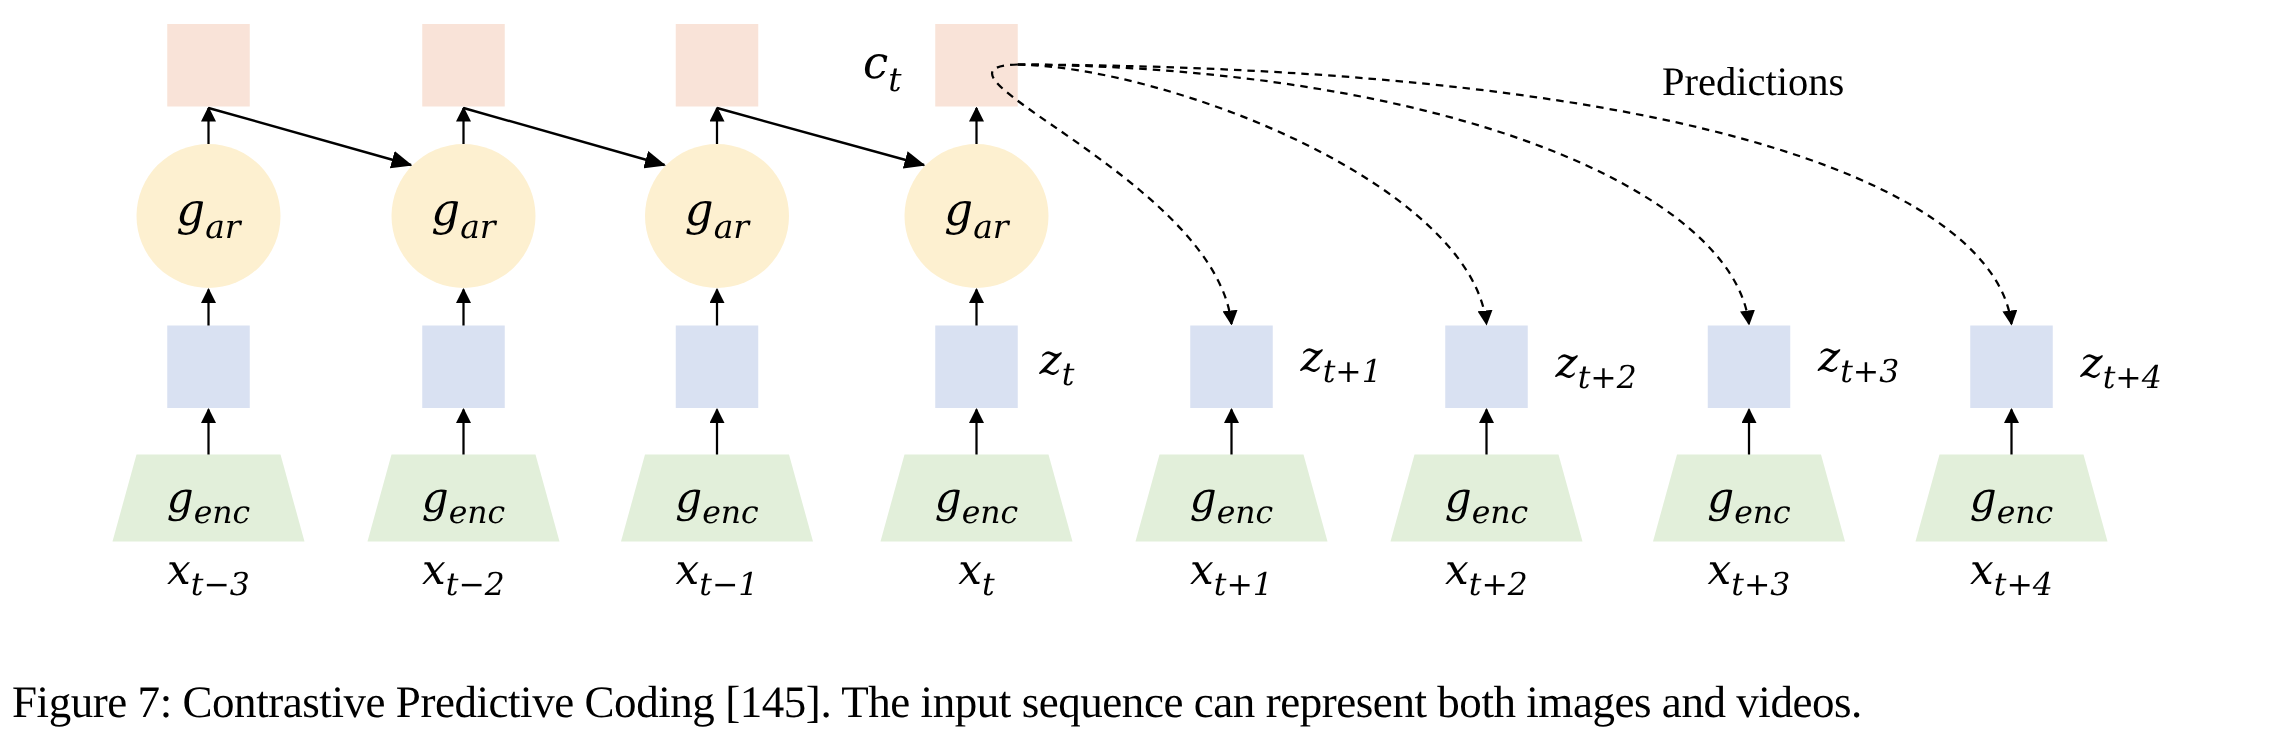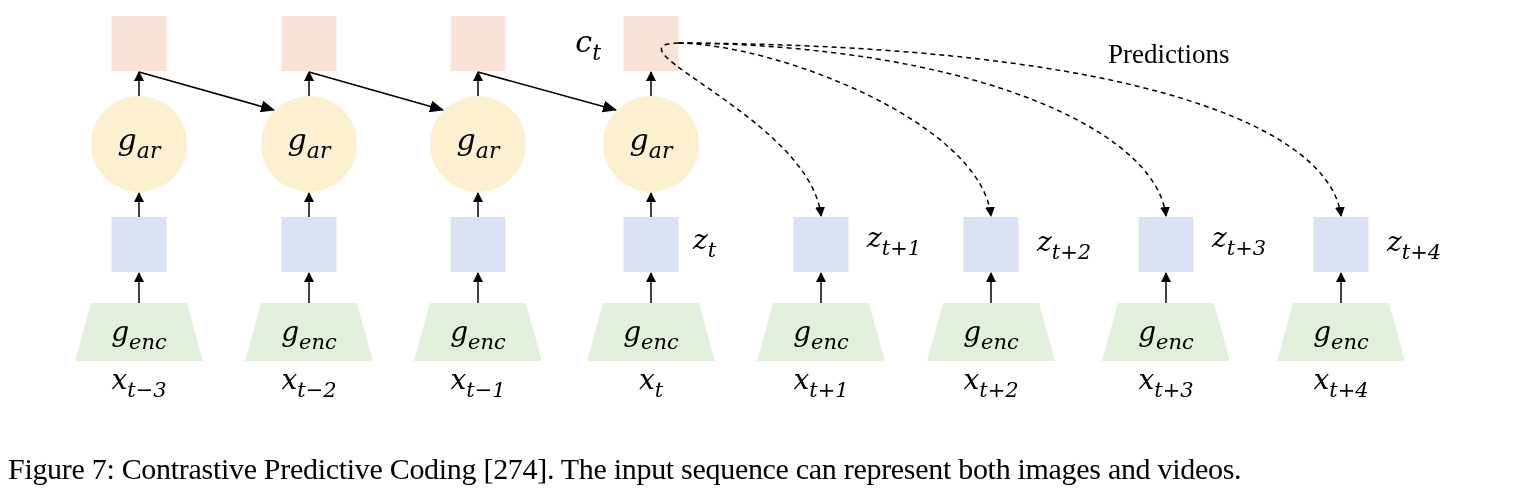--- a/index.html
+++ b/index.html
@@ -101,13 +101,13 @@
       <text x="1166" y="341" class="math" font-size="28" text-anchor="middle"><tspan>g</tspan><tspan class="sub" font-size="21" dy="7.840000000000001">enc</tspan></text>
       <text x="1166" y="389" class="math" font-size="28" text-anchor="middle"><tspan>x</tspan><tspan class="sub" font-size="21" dy="7.840000000000001">t+3</tspan></text>
       <text x="1212" y="247" class="math" font-size="28" text-anchor="start"><tspan>z</tspan><tspan class="sub" font-size="21" dy="7.840000000000001">t+3</tspan></text>
       <text x="1341" y="341" class="math" font-size="28" text-anchor="middle"><tspan>g</tspan><tspan class="sub" font-size="21" dy="7.840000000000001">enc</tspan></text>
       <text x="1341" y="389" class="math" font-size="28" text-anchor="middle"><tspan>x</tspan><tspan class="sub" font-size="21" dy="7.840000000000001">t+4</tspan></text>
       <text x="1387" y="251" class="math" font-size="28" text-anchor="start"><tspan>z</tspan><tspan class="sub" font-size="21" dy="7.840000000000001">t+4</tspan></text>
     </g>
   <text id="pred-label" class="pred-label" x="1108" y="63">Predictions</text>
 </svg>
 
-<div class="caption">Figure 7: Contrastive Predictive Coding [274]. The input sequence can represent both images and videos.</div>
+<div class="caption">Figure 7: Contrastive Predictive Coding [145]. The input sequence can represent both images and videos.</div>
 
 </body></html>

